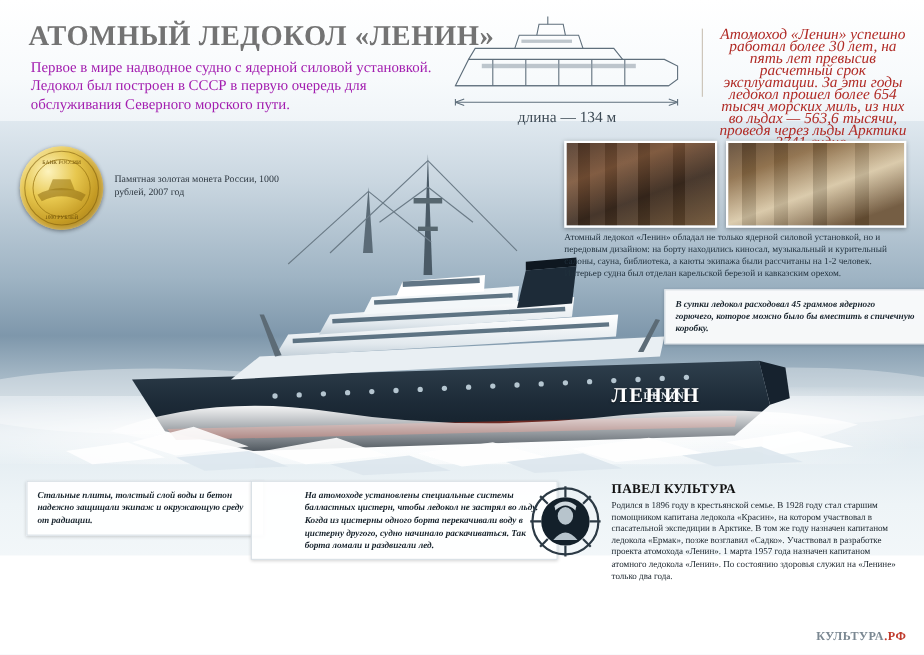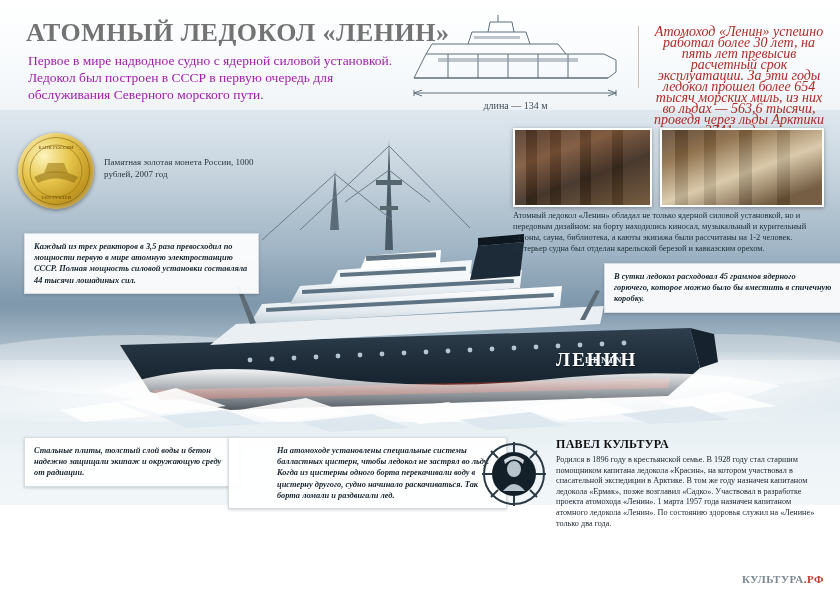--- a/index.html
+++ b/index.html
@@ -42,21 +42,21 @@
   }
   .subtitle{
     position:absolute;left:28px;top:52px;width:390px;
     font-size:13.5px;line-height:17px;color:#a21caf;
   }
 
   
   .schematic{position:absolute;left:408px;top:14px;width:215px;height:92px;}
   .schem-cap{
     position:absolute;left:408px;top:100px;width:215px;text-align:center;
-    font-size:10px;color:#3d4a55;
+    font-size:14px;color:#3d4a55;
   }
 
   
   .topred{
     position:absolute;left:650px;top:26px;width:178px;
     font-size:14px;line-height:11px;color:#b02a25;font-style:italic;text-align:center;
   }
   .topred .sep{position:absolute;left:-12px;top:0;width:1px;height:62px;background:#c9c0b4;}
 
   
@@ -288,21 +288,20 @@
   <div class="coin-cap">Памятная золотая монета России, 1000 рублей, 2007 год</div>
 
   <div class="photo photo1">
       <div class="ph-inner"></div>
     </div>
   <div class="photo photo2">
       <div class="ph-inner"></div>
     </div>
   <div class="photo-cap">Атомный ледокол «Ленин» обладал не только ядерной силовой установкой, но и передовым дизайном: на борту находились киносал, музыкальный и курительный салоны, сауна, библиотека, а каюты экипажа были рассчитаны на 1-2 человек. Интерьер судна был отделан карельской березой и кавказским орехом.</div>
 
-  <div class="callout c-reactor">Каждый из трех реакторов в 3,5 раза превосходил по мощности первую в мире атомную электростанцию СССР. Полная мощность силовой установки составляла 44 тысячи лошадиных сил.</div>
   <div class="callout c-fuel">В сутки ледокол расходовал 45 граммов ядерного горючего, которое можно было бы вместить в спичечную коробку.</div>
   <div class="callout c-steel">Стальные плиты, толстый слой воды и бетон надежно защищали экипаж и окружающую среду от радиации.</div>
   <div class="callout c-tanks">На атомоходе установлены специальные системы балластных цистерн, чтобы ледокол не застрял во льду. Когда из цистерны одного борта перекачивали воду в цистерну другого, судно начинало раскачиваться. Так борта ломали и раздвигали лед.</div>
 
   <svg class="helm" viewBox="0 0 66 66">
     <circle cx="33" cy="33" r="30" fill="none" stroke="#2c3a45" stroke-width="2"></circle>
     <circle cx="33" cy="33" r="22" fill="#13202a"></circle>
     <g stroke="#2c3a45" stroke-width="2">
       <path d="M33 1 L33 11"></path>
         <path d="M33 55 L33 65"></path>

